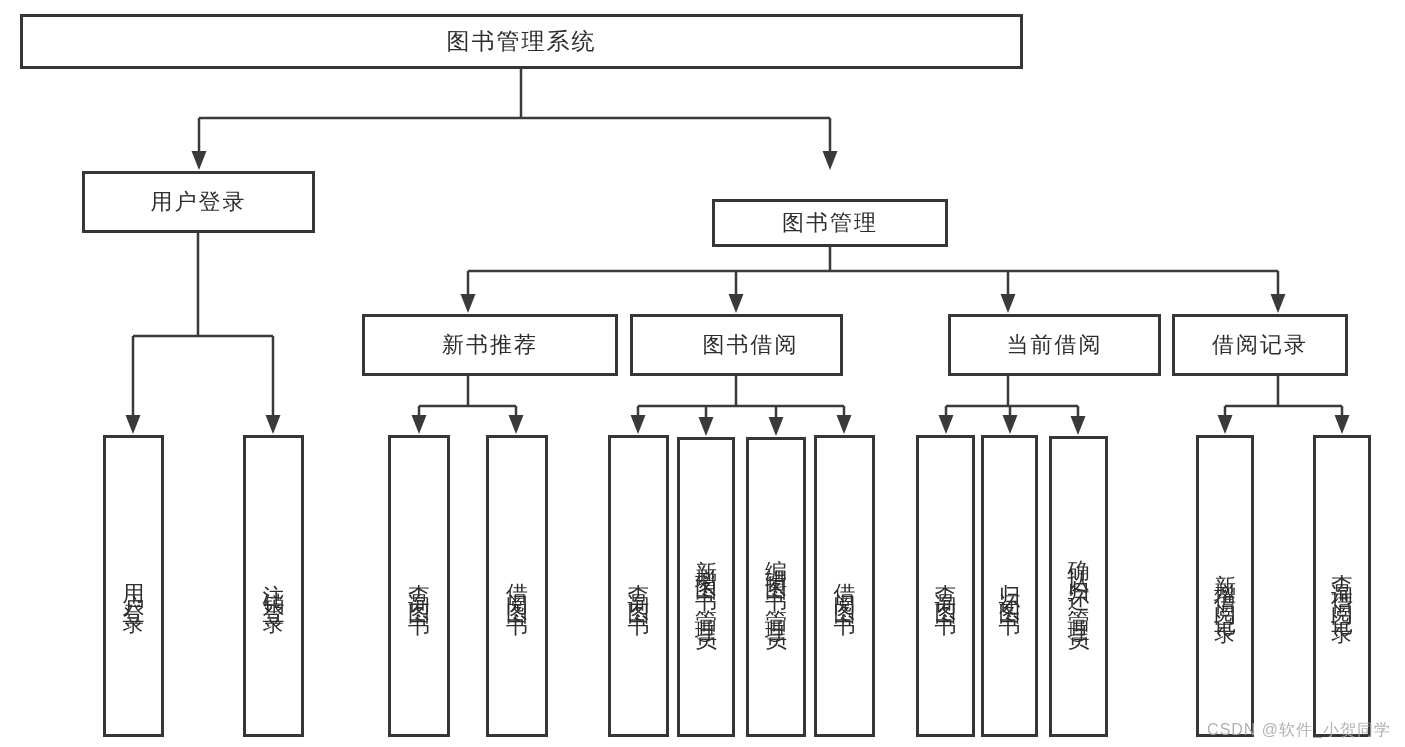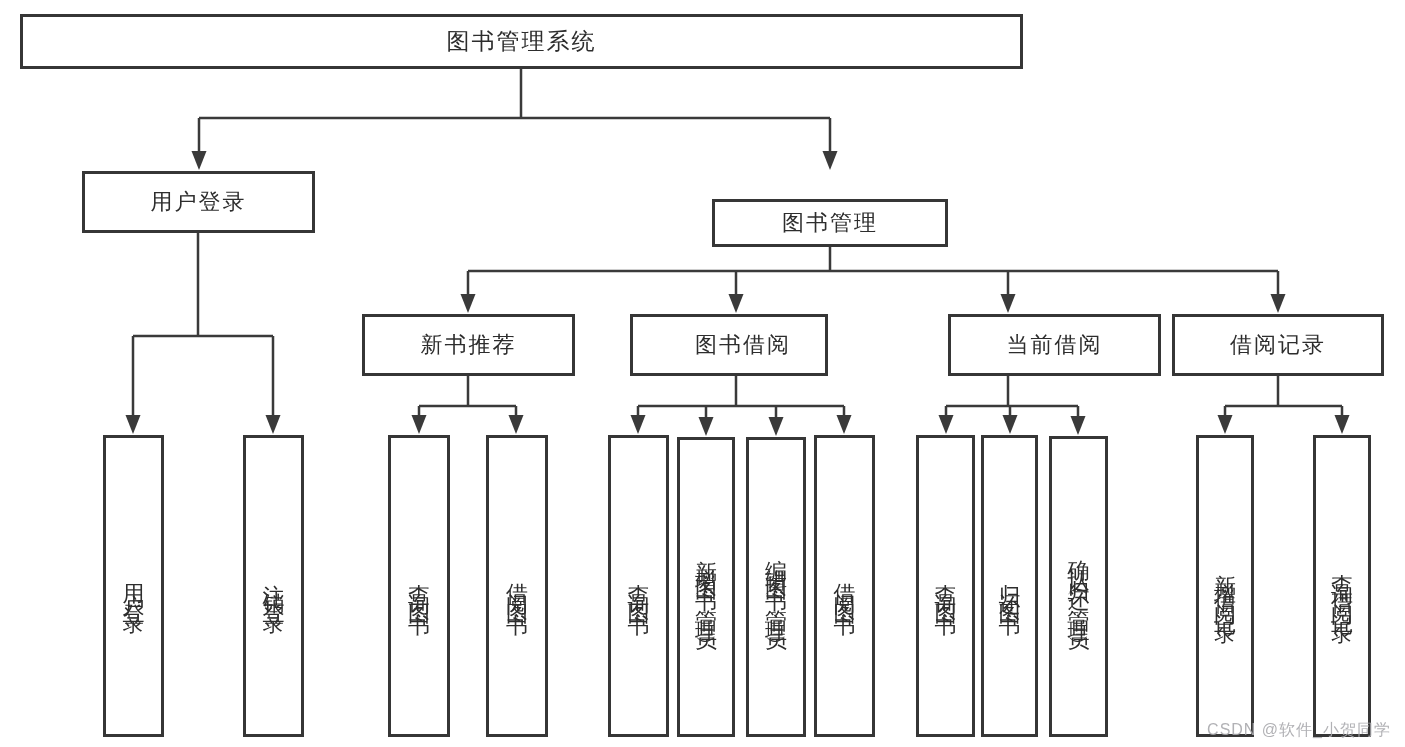--- a/index.html
+++ b/index.html
@@ -83,30 +83,30 @@
     <span>图书管理系统</span>
   </div>
 
   <div class="node hnode" style="left:82px;top:171px;width:233px;height:62px;">
     <span>用户登录</span>
   </div>
   <div class="node hnode" style="left:712px;top:171px;width:236px;height:48px;margin-top:28px;">
     <span>图书管理</span>
   </div>
 
-  <div class="node hnode" style="left:362px;top:314px;width:213px;height:62px;justify-content:center;">
+  <div class="node hnode" style="left:362px;top:314px;width:256px;height:62px;justify-content:center;">
     <span>新书推荐</span>
   </div>
-  <div class="node hnode" style="left:630px;top:314px;width:198px;height:62px;padding-left:28px;">
+  <div class="node hnode" style="left:630px;top:314px;width:213px;height:62px;padding-left:28px;">
     <span>图书借阅</span>
   </div>
   <div class="node hnode" style="left:948px;top:314px;width:213px;height:62px;">
     <span>当前借阅</span>
   </div>
-  <div class="node hnode" style="left:1172px;top:314px;width:212px;height:62px;">
+  <div class="node hnode" style="left:1172px;top:314px;width:176px;height:62px;">
     <span>借阅记录</span>
   </div>
 
   <div class="node vnode" style="left:103px;top:435px;width:61px;height:302px;">
     <span>用户登录</span>
   </div>
   <div class="node vnode" style="left:243px;top:435px;width:61px;height:302px;">
     <span>注销登录</span>
   </div>
 

